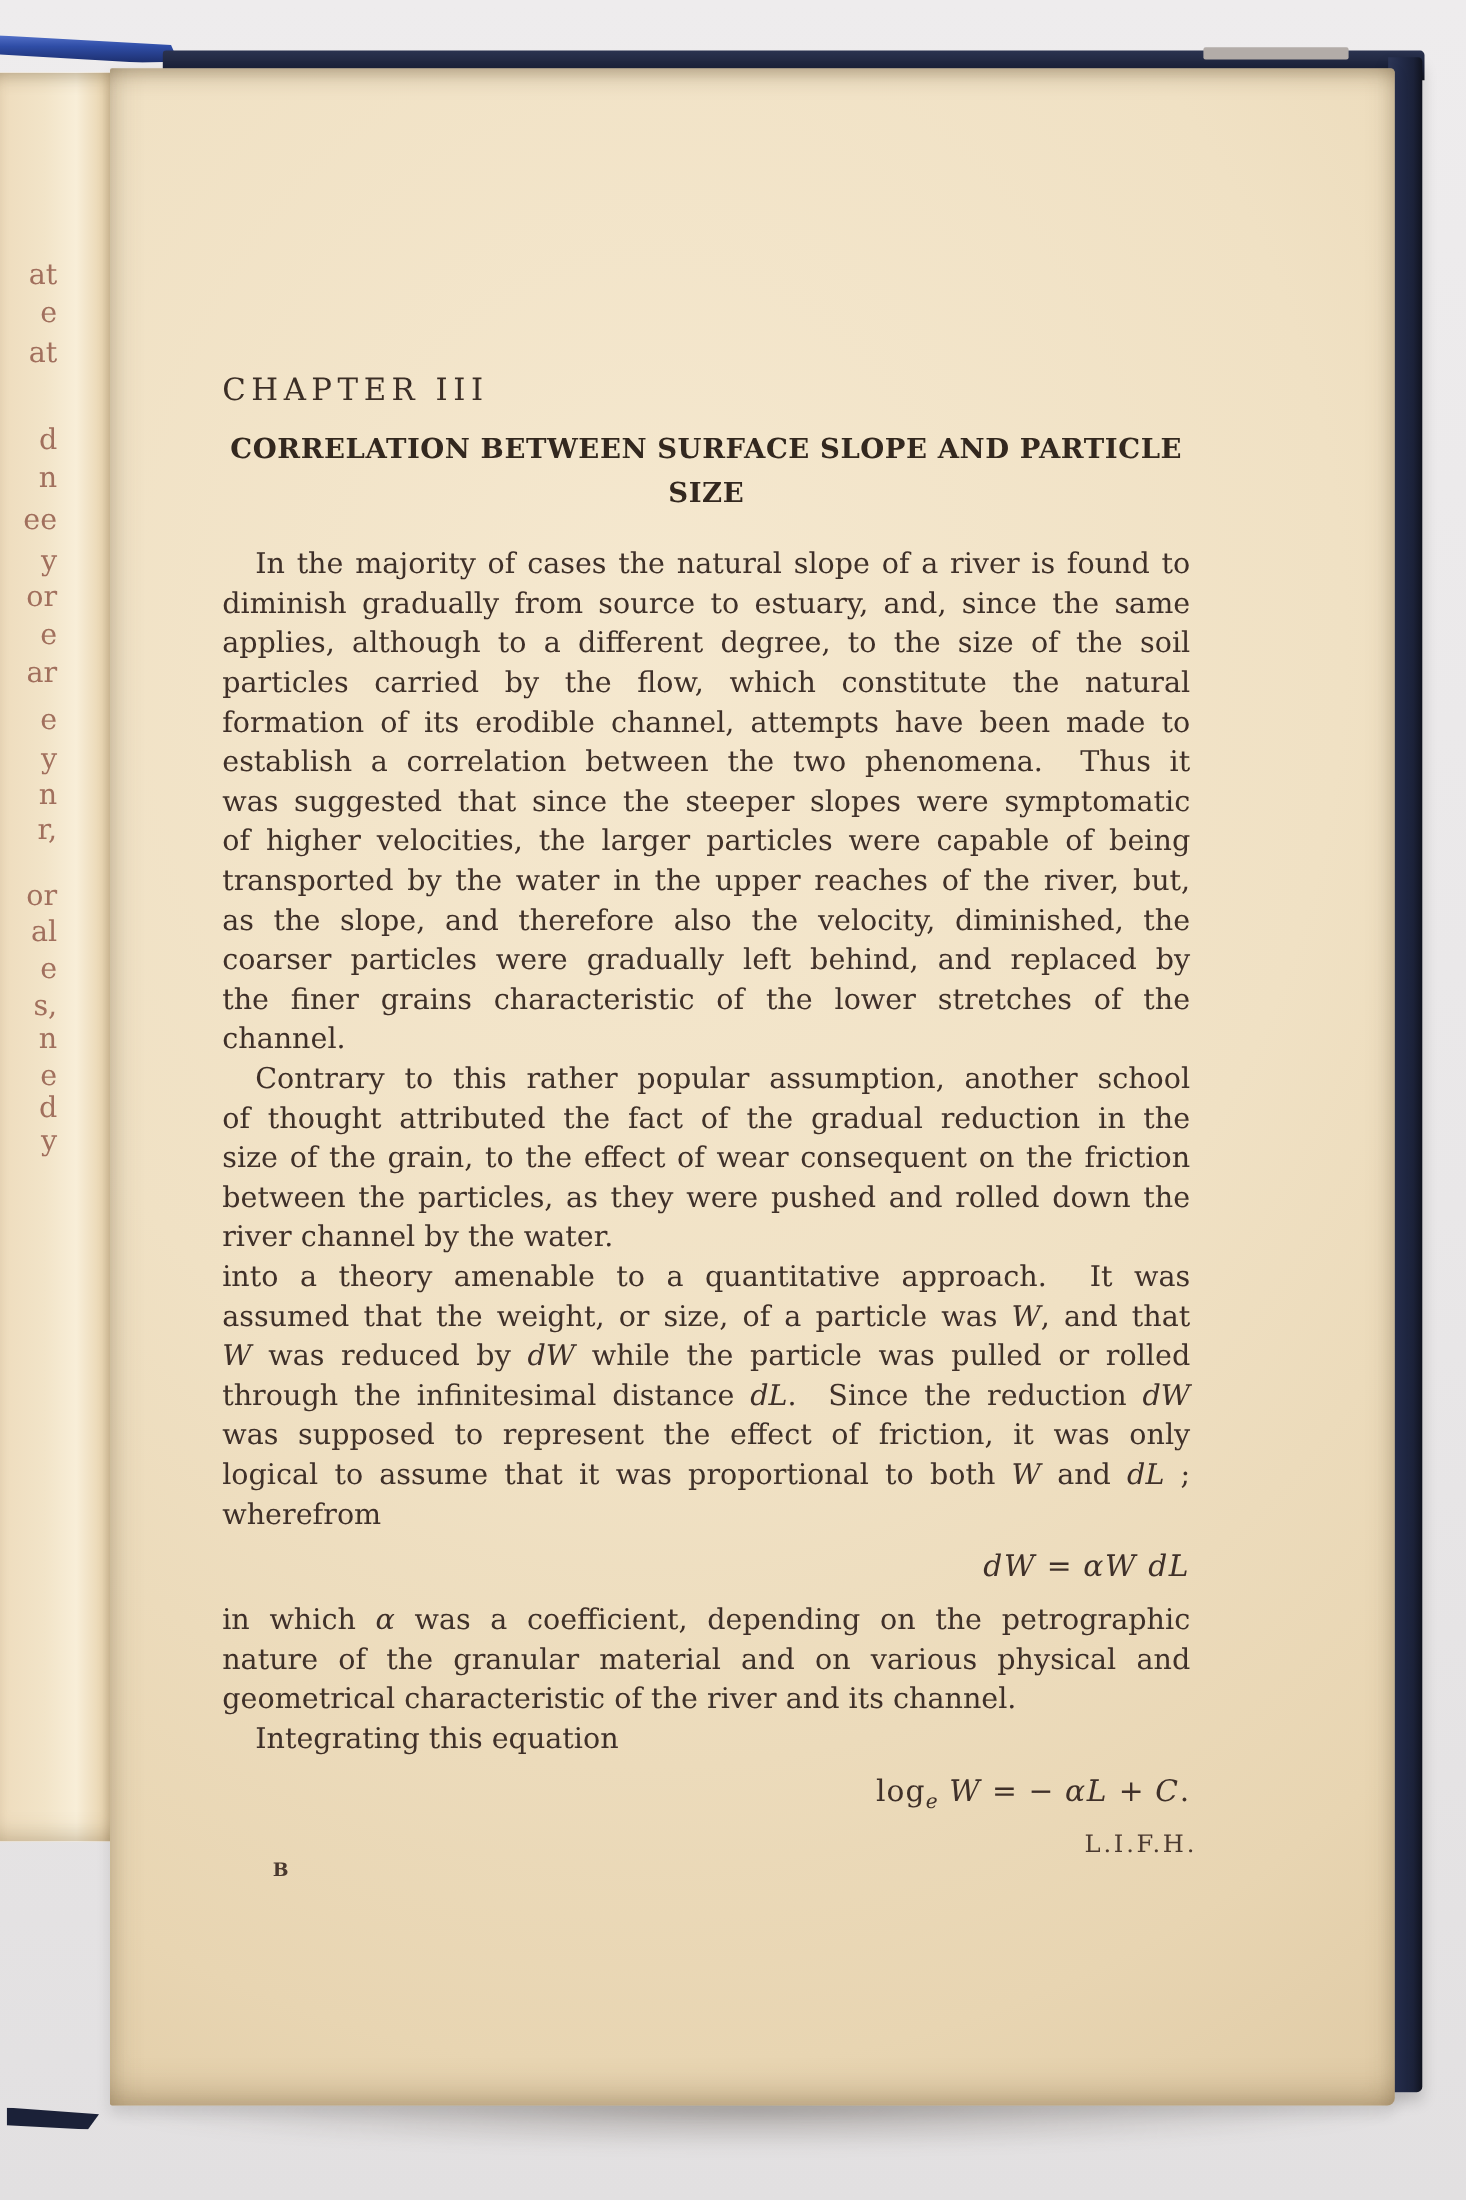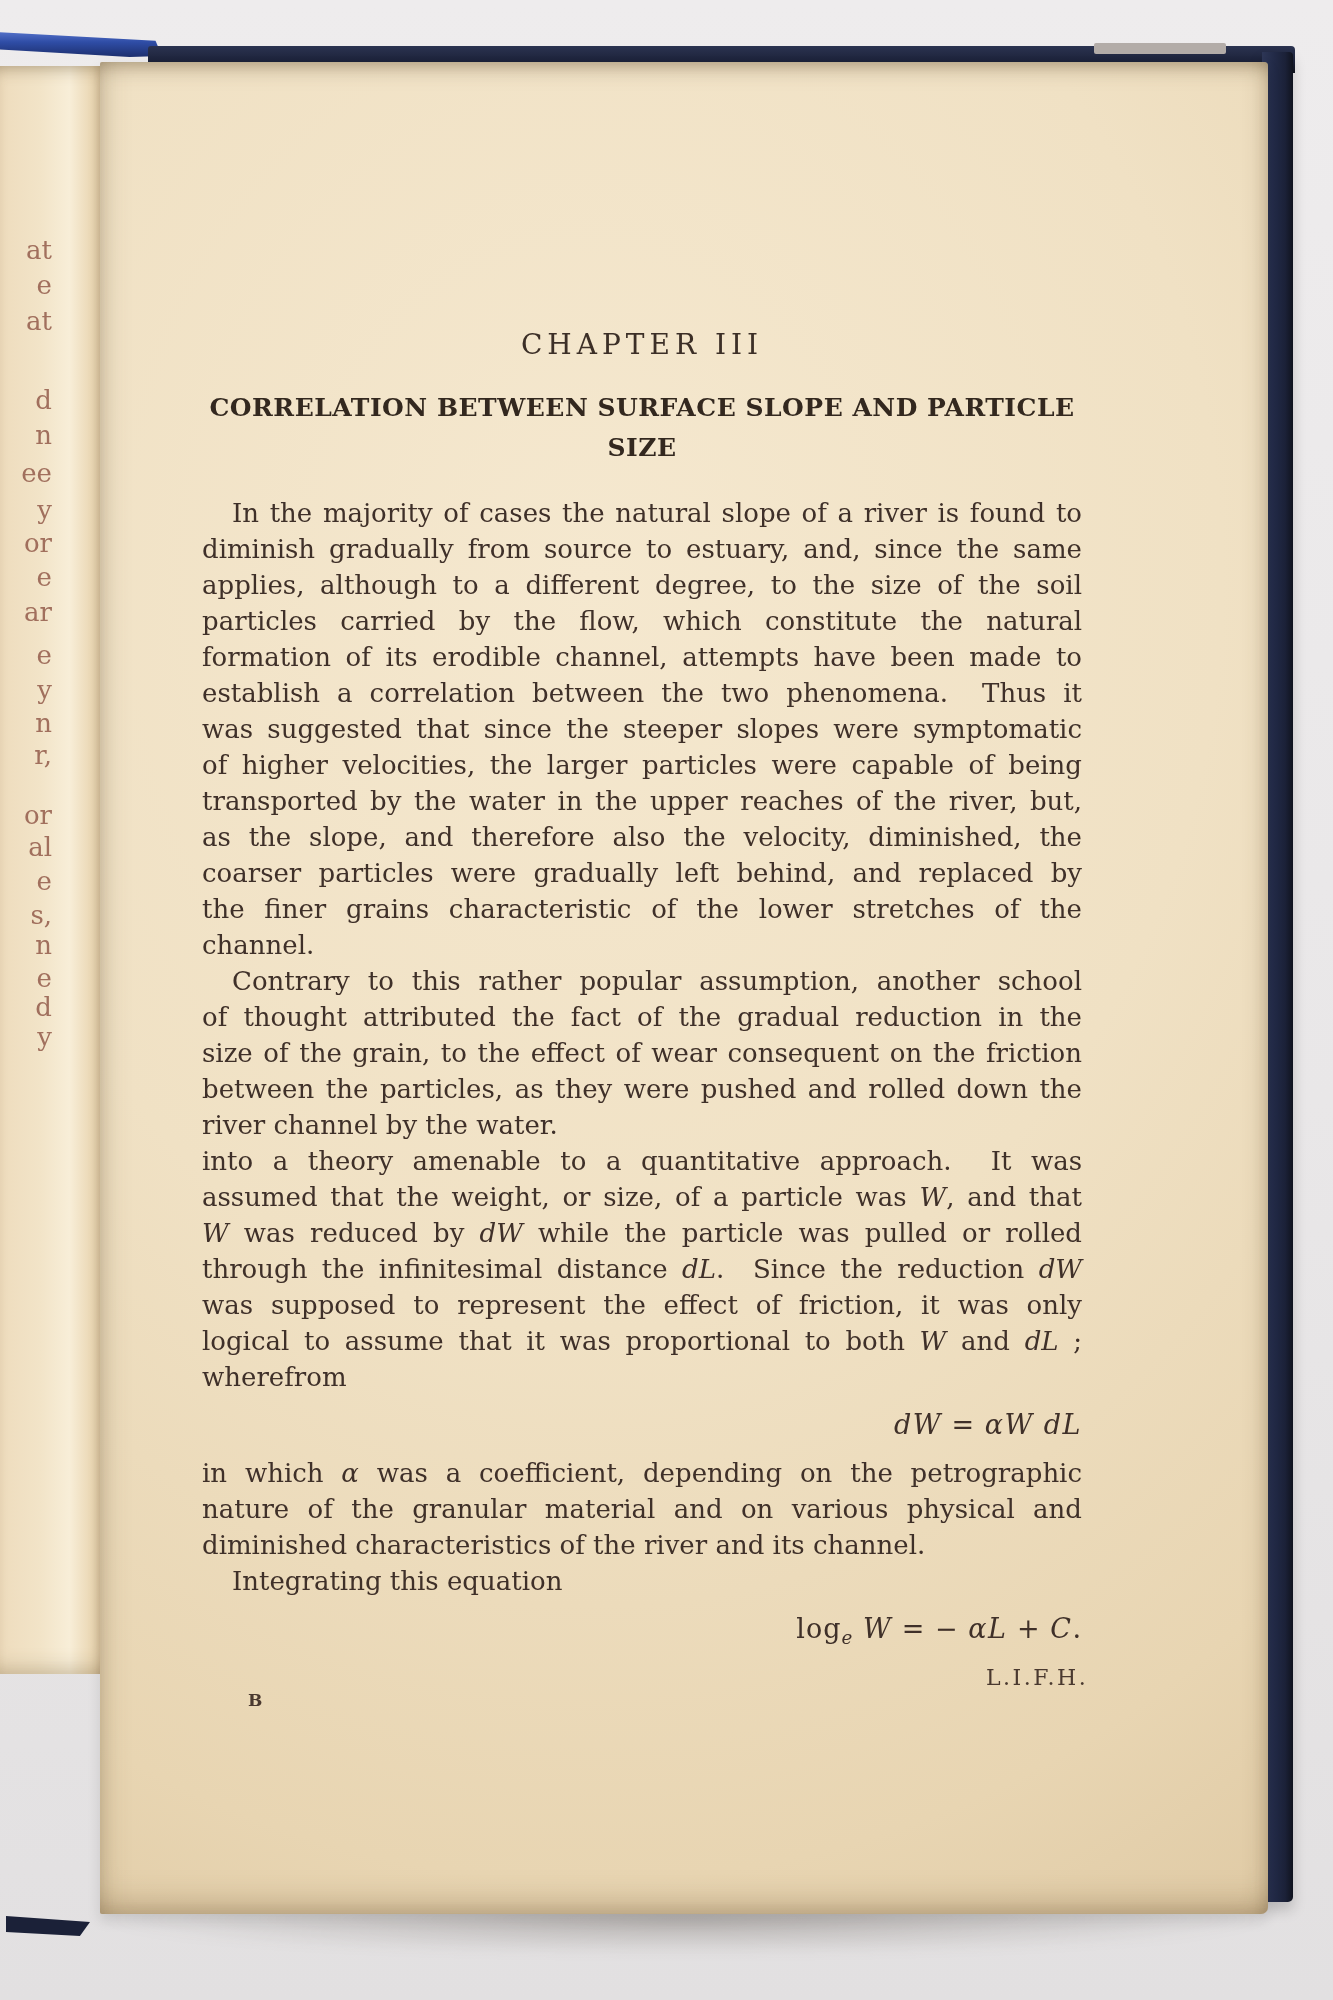--- a/index.html
+++ b/index.html
@@ -71,22 +71,22 @@
     border-radius:2px 4px 7px 2px;
     box-shadow:
       inset 0 16px 22px -14px rgba(90,70,40,.50),
       inset -14px 0 26px -16px rgba(90,70,40,.38),
       inset 22px 0 32px -24px rgba(90,70,40,.30),
       inset 0 -28px 32px -20px rgba(110,85,50,.38),
       0 6px 14px rgba(0,0,0,.12);
   }
 
   .chapter{
-    position:absolute;top:266px;left:102px;width:880px;
-    text-align:center;font-size:28px;letter-spacing:5px;
+    position:absolute;top:276px;left:102px;width:880px;
+    text-align:left;font-size:28px;letter-spacing:5px;
     color:#3c2f27;
   }
   .title{
     position:absolute;top:326px;left:102px;width:880px;
     text-align:center;font-weight:bold;font-size:25px;line-height:40px;
     letter-spacing:.5px;color:var(--ink-strong);
   }
 
   .flow{
     position:absolute;top:433px;left:102px;width:880px;
@@ -184,21 +184,21 @@
           <div class="line"><i>W</i> was reduced by <i>dW</i> while the particle was pulled or rolled</div>
           <div class="line">through the infinitesimal distance <i>dL</i>.&nbsp; Since the reduction <i>dW</i></div>
           <div class="line">was supposed to represent the effect of friction, it was only</div>
           <div class="line">logical to assume that it was proportional to both <i>W</i> and <i>dL</i> ;</div>
           <div class="line last">wherefrom</div>
         </div>
         <div class="equation"><i>dW</i> = <i>αW dL</i></div>
         <div class="para">
           <div class="line">in which <i>α</i> was a coefficient, depending on the petrographic</div>
           <div class="line">nature of the granular material and on various physical and</div>
-          <div class="line last">diminished characteristics of the river and its channel.</div>
+          <div class="line last">geometrical characteristic of the river and its channel.</div>
         </div>
         <div class="para">
           <div class="line last indent">Integrating this equation</div>
         </div>
         <div class="equation">log<sub>e</sub> <i>W</i> = − <i>αL</i> + <i>C</i>.</div>
       </div>
     <div class="footer-b">B</div>
     <div class="footer-lifh">L.I.F.H.</div>
   </div>
 </div>

